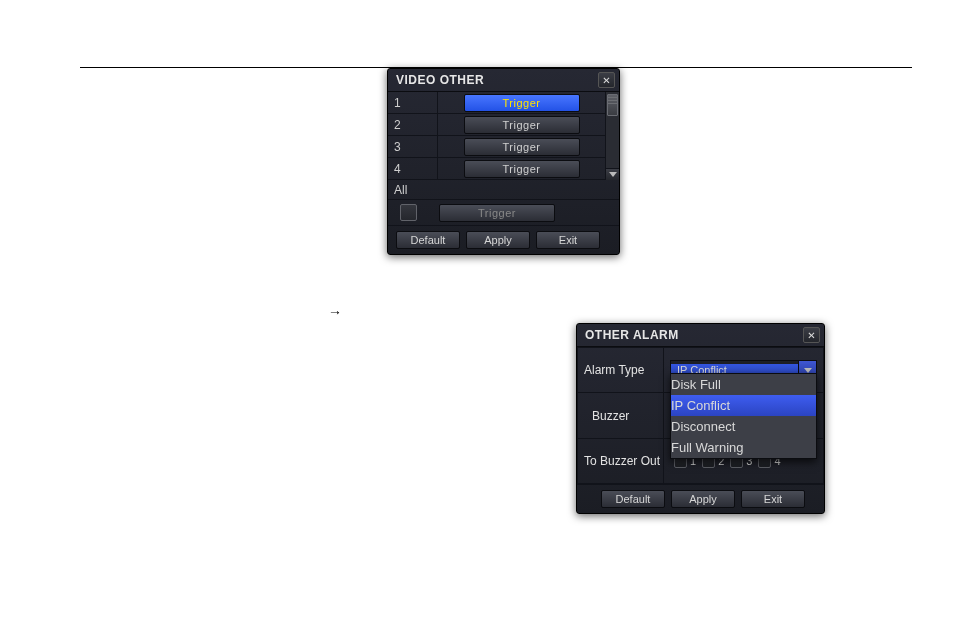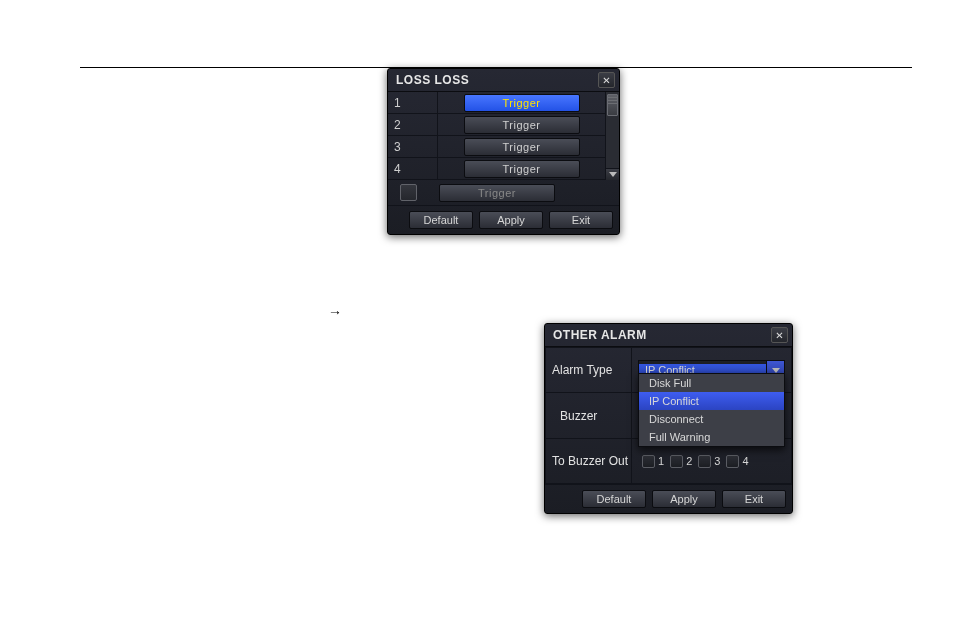--- a/index.html
+++ b/index.html
@@ -69,32 +69,32 @@
     .tri-down{ width:0;height:0;border-left:4px solid transparent;border-right:4px solid transparent;border-top:5px solid #bbb; }
 
     .vl-all{ height:20px; padding-left:6px; display:flex; align-items:center; color:#cfcfcf; border-bottom:1px solid #11131a; }
     .vl-all-row{ display:flex; align-items:center; height:26px; border-bottom:1px solid #11131a; }
     .chk{
       width:17px; height:17px; margin-left:12px; border:1px solid #61636a; border-radius:2px;
       background:linear-gradient(#34363d,#25272d); cursor:pointer;
     }
     .vl-all-row .trigger-btn{ margin-left:22px; width:116px; color:#888; }
 
-    .footer{ display:flex; justify-content:flex-end; gap:6px; padding:5px 6px; }
+    .footer{ display:flex; justify-content:flex-end; gap:6px; padding:5px 19px; }
     .fbtn{
       min-width:64px; height:18px; padding:0 8px;
       border:1px solid #0b0c10; border-radius:2px;
       background:linear-gradient(#4a4d57,#2b2d35);
       color:#d6d6d6; font-size:11px;
       display:flex; align-items:center; justify-content:center;
       cursor:pointer;
     }
 
     
-    .oa{ left:544px; top:323px; width:249px; }
+    .oa{ left:576px; top:323px; width:249px; }
     .oa table{ width:100%; border-collapse:collapse; }
     .oa td{ border:1px solid #11131a; height:45px; vertical-align:middle; }
     .oa td.lbl{ width:86px; padding-left:6px; color:#e2e2e2; }
     .oa td.buzz{ width:86px; padding-left:14px; color:#e2e2e2; height:46px; }
     .oa td.ctrl{ padding:0 6px; position:relative; }
     .oa .select{
       height:20px; border:1px solid #0b0c10;
       display:flex; align-items:center;
       background:linear-gradient(#1e2027,#14161b);
       cursor:pointer;
@@ -109,41 +109,41 @@
       background:linear-gradient(#3e56d2,#2a3da0);
       border-left:1px solid #0b0c10;
     }
     .oa .dropdown{
       position:absolute; top:25px; left:6px; right:6px;
       background:#3d3f47; border:1px solid #0b0c10;
       box-shadow:0 3px 8px rgba(0,0,0,.7);
       z-index:5;
     }
     .oa .dropdown div{
-      padding:3px 10px; font-size:11px; color:#d8d8d8; cursor:pointer;
+      padding:3px 0; font-size:13px; color:#d8d8d8; cursor:pointer;
     }
     .oa .dropdown div.sel{ background:linear-gradient(#3e5df0,#2b44c2); }
     .oa .alarm-outs{ display:flex; gap:6px; padding-left:4px; }
     .oa .aout{ display:flex; align-items:center; gap:3px; }
     .oa .aout .cb{
       width:13px; height:13px; border:1px solid #5b5d64; border-radius:2px;
       background:linear-gradient(#2d2f36,#1b1d22); cursor:pointer;
     }
     .oa .aout span{ font-size:11px; color:#d6d6d6; }
     .oa .footer{ border-top:1px solid #11131a; }
   </style>
 </head>
 <body>
 
 <div class="hr"></div>
 <div class="arrow">→</div>
 
 <div class="dialog vl">
   <div class="titlebar">
-    <span>LOSS LOSS</span>
+    <span>VIDEO OTHER</span>
     <div class="close">✕</div>
   </div>
   <div class="vl-body">
     <div class="vl-list">
       <div class="vl-row">
         <div class="vl-num">1</div>
         <div class="vl-btnwrap">
           <div class="trigger-btn active">Trigger</div>
         </div>
       </div>
@@ -168,20 +168,21 @@
     </div>
     <div class="vl-scroll">
       <div class="vl-thumb">
         <div class="vl-grip"></div>
       </div>
       <div class="vl-arrow-down">
           <div class="tri-down"></div>
         </div>
     </div>
   </div>
+  <div class="vl-all">All</div>
   <div class="vl-all-row">
     <div class="chk"></div>
     <div class="trigger-btn">Trigger</div>
   </div>
   <div class="footer">
     <div class="fbtn">Default</div>
     <div class="fbtn">Apply</div>
     <div class="fbtn">Exit</div>
   </div>
 </div>

